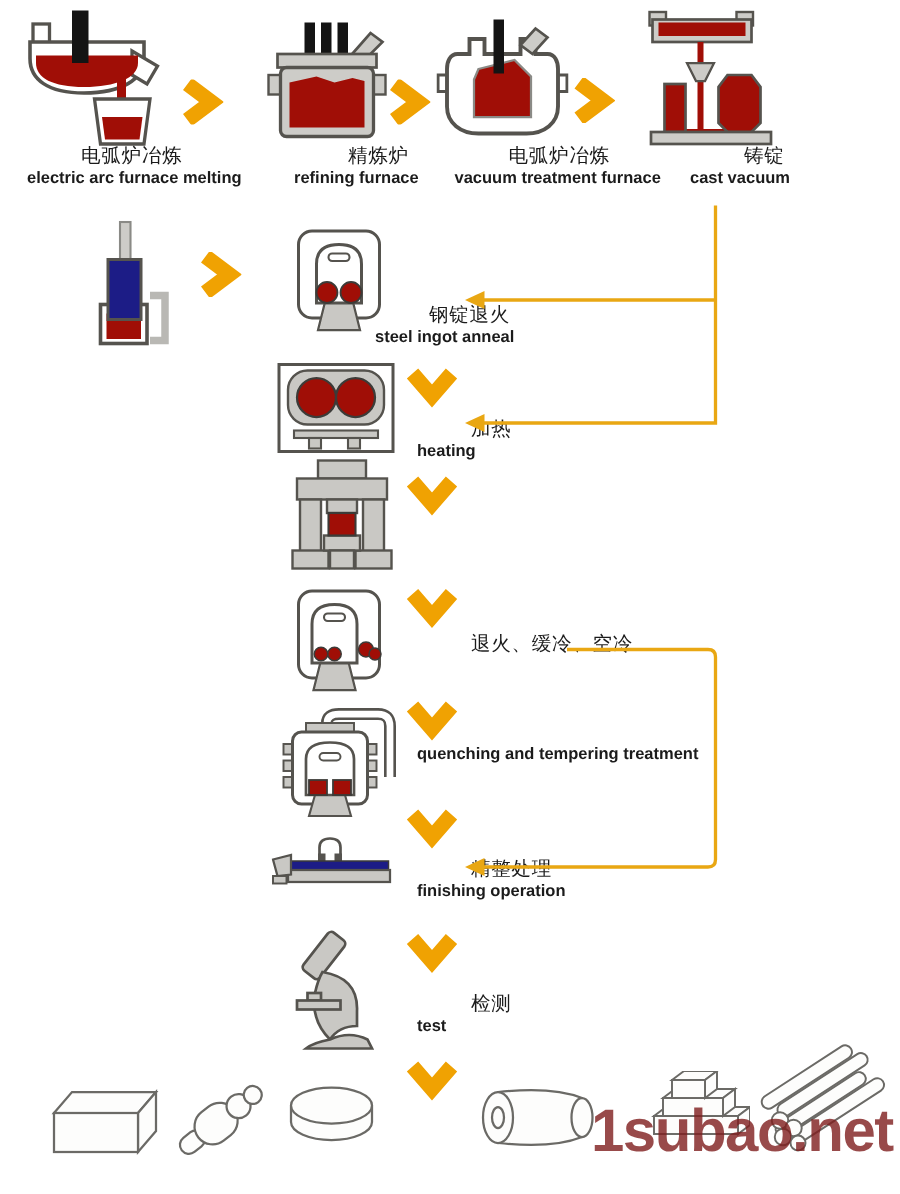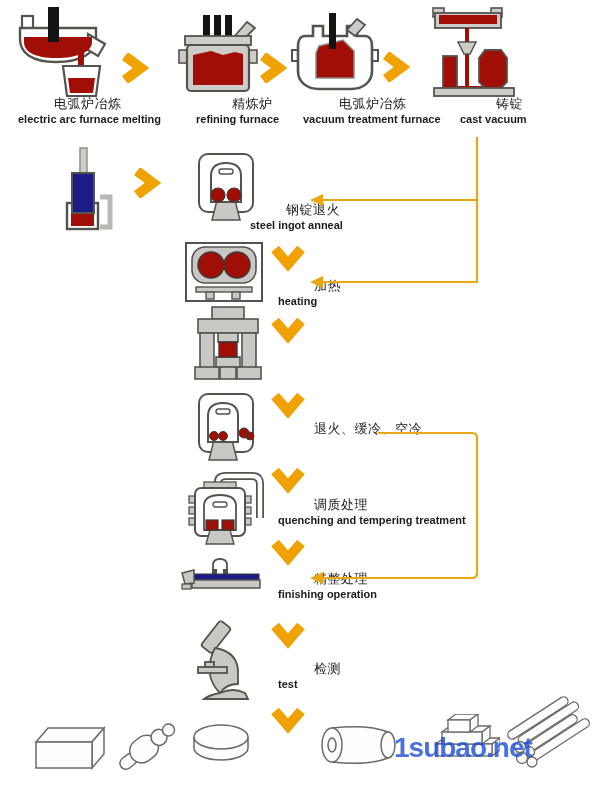--- a/index.html
+++ b/index.html
@@ -2,22 +2,22 @@
 <html><head>
 <meta charset="utf-8">
 <style>
   html,body{margin:0;padding:0;background:#ffffff;}
   #canvas{position:relative;width:600px;height:796px;background:#ffffff;overflow:hidden;
           font-family:"Liberation Sans","DejaVu Sans",sans-serif;color:#1b1b1b;}
   .abs{position:absolute;}
   .label .cn{display:block;font-size:13px;font-weight:normal;line-height:17px;letter-spacing:.5px;white-space:nowrap;padding-left:36px;}
   .label .en{display:block;font-size:11px;font-weight:bold;line-height:15px;white-space:nowrap;}
   .chev{display:block;}
-  #watermark{position:absolute;left:394px;top:732px;font-size:28px;font-weight:bold;
-             letter-spacing:-1px;color:#1d4ed8;opacity:.8;z-index:5;white-space:nowrap;}
+  #watermark{position:absolute;left:394px;top:732px;font-size:40px;font-weight:bold;
+             letter-spacing:-1px;color:#7f1d1d;opacity:.8;z-index:5;white-space:nowrap;}
   svg{display:block;}
 </style>
 </head>
 <body>
 
 <div id="canvas">
 
   <svg class="abs" style="left:0;top:0;pointer-events:none;z-index:2" width="600" height="796" viewBox="0 0 600 796">
     <g stroke="#E9A713" stroke-width="2.2" fill="none">
       <path d="M477,137 L477,282 L320,282"></path>
@@ -280,21 +280,20 @@
     <span class="en">steel ingot anneal</span>
   </div>
   <div class="abs label" style="left:278px;top:277px">
     <span class="cn">加热</span>
     <span class="en">heating</span>
   </div>
   <div class="abs label" style="left:278px;top:420px">
     <span class="cn">退火、缓冷、空冷</span>
   </div>
   <div class="abs label" style="left:278px;top:496px">
-    <span class="cn">调质处理</span>
     <span class="en">quenching and tempering treatment</span>
   </div>
   <div class="abs label" style="left:278px;top:570px">
     <span class="cn">精整处理</span>
     <span class="en">finishing operation</span>
   </div>
   <div class="abs label" style="left:278px;top:660px">
     <span class="cn">检测</span>
     <span class="en">test</span>
   </div>

